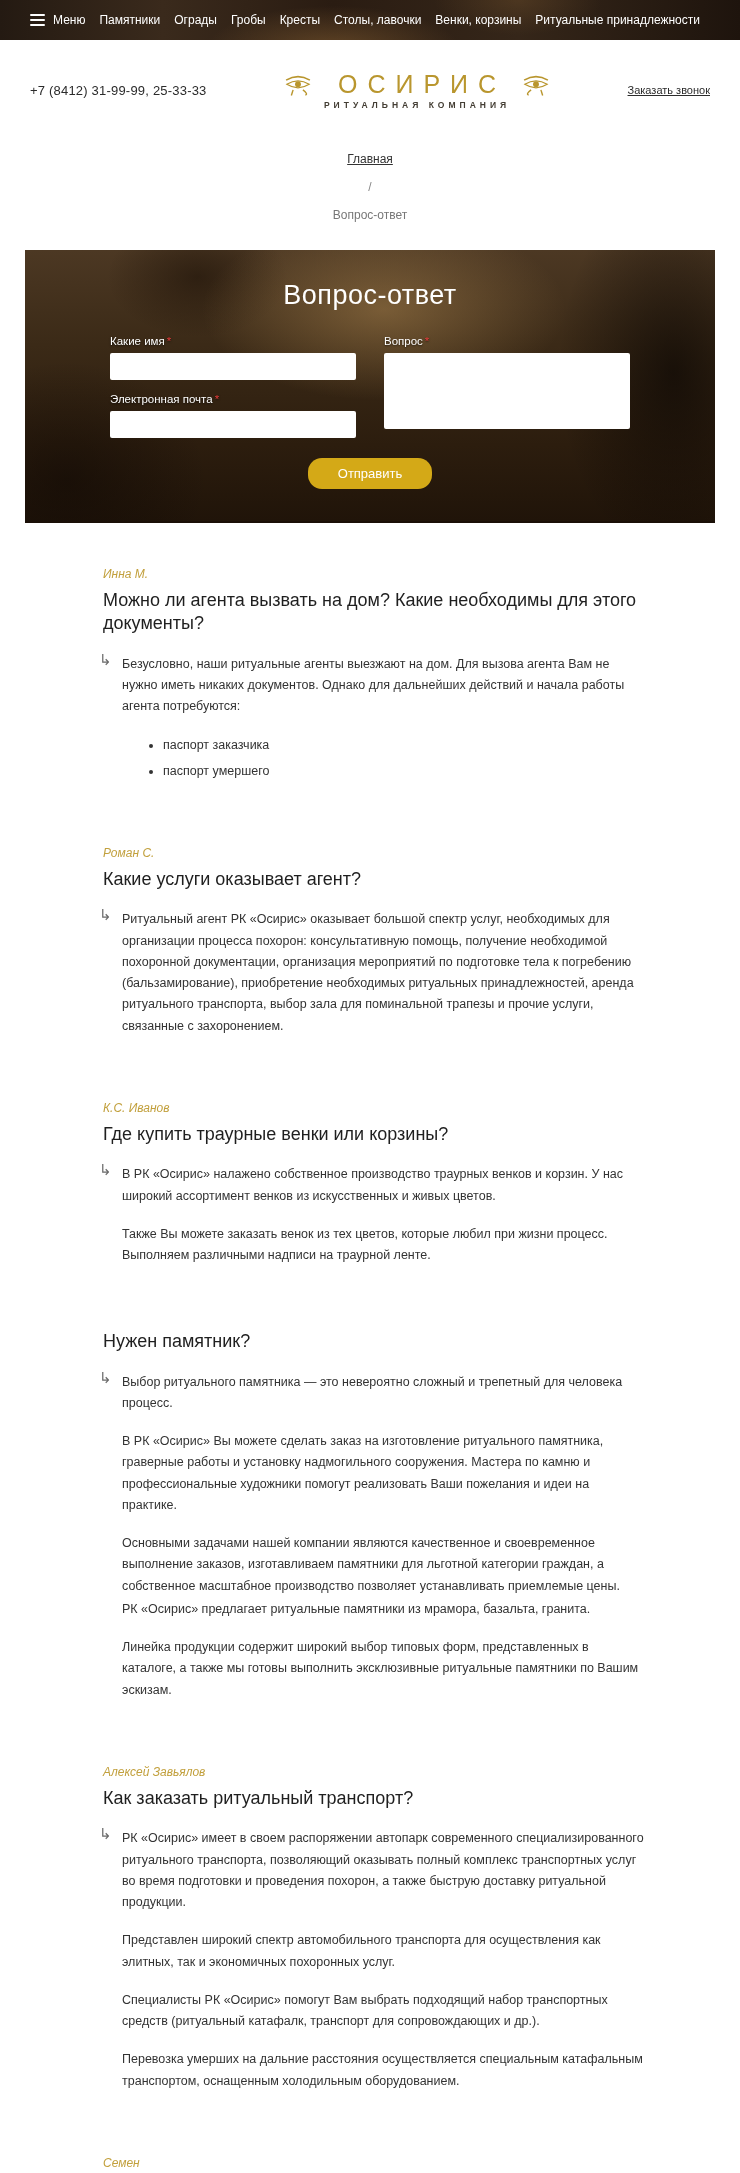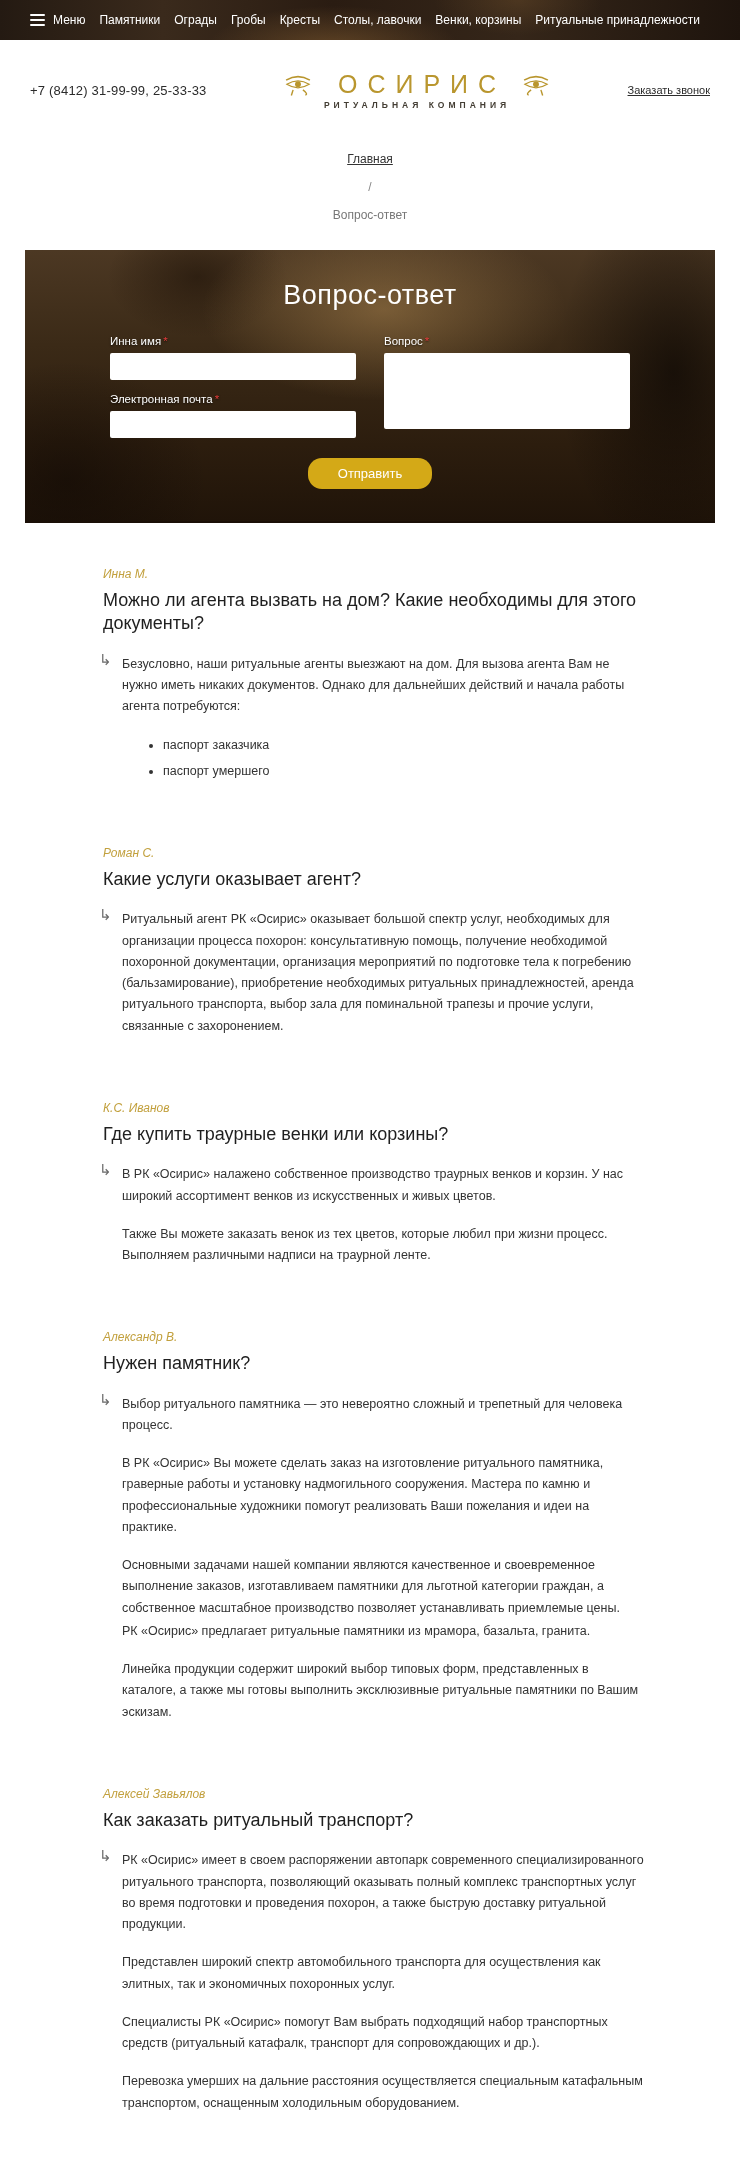--- a/index.html
+++ b/index.html
@@ -164,21 +164,21 @@
   <span class="sep">/</span>
   <span>Вопрос-ответ</span>
   <span class="line"></span>
 </div>
 
 <section class="hero">
   <h1 class="hero-title">Вопрос-ответ</h1>
   <form class="hero-form">
     <div class="form-col">
       <label class="field-label">
-        <span>Инна имя</span><span class="req">*</span>
+        <span>Какие имя</span><span class="req">*</span>
       </label>
       <input class="text-input" type="text" style="">
       <div class="email-group">
         <label class="field-label">
           <span>Электронная почта</span><span class="req">*</span>
         </label>
         <input class="text-input" type="text" style="">
       </div>
     </div>
     <div class="form-col">
@@ -227,21 +227,20 @@
     <div class="qa-answer">
       <span class="qa-arrow">↳</span>
       <div class="qa-body">
         <p>В РК «Осирис» налажено собственное производство траурных венков и корзин. У нас широкий ассортимент венков из искусственных и живых цветов.</p>
         <p>Также Вы можете заказать венок из тех цветов, которые любил при жизни процесс.  Выполняем различными надписи на траурной ленте.</p>
       </div>
     </div>
   </section>
 
   <section class="qa-item">
-    <div class="qa-author">Александр В.</div>
     <h2 class="qa-question">Нужен памятник?</h2>
     <div class="qa-answer">
       <span class="qa-arrow">↳</span>
       <div class="qa-body">
         <p>Выбор ритуального памятника — это невероятно сложный и трепетный для человека процесс.</p>
         <p>В РК «Осирис» Вы можете сделать заказ на изготовление ритуального памятника, граверные работы и установку надмогильного сооружения. Мастера по камню и профессиональные художники помогут реализовать Ваши пожелания и идеи на практике.</p>
         <p>Основными задачами нашей компании являются качественное и своевременное выполнение заказов, изготавливаем памятники для льготной категории граждан, а собственное масштабное производство позволяет устанавливать приемлемые цены.</p>
         <p class="tight">РК «Осирис» предлагает ритуальные памятники из мрамора, базальта, гранита.</p>
         <p>Линейка продукции содержит широкий выбор типовых форм, представленных в каталоге, а также мы готовы выполнить эксклюзивные ритуальные памятники по Вашим эскизам.</p>
       </div>

